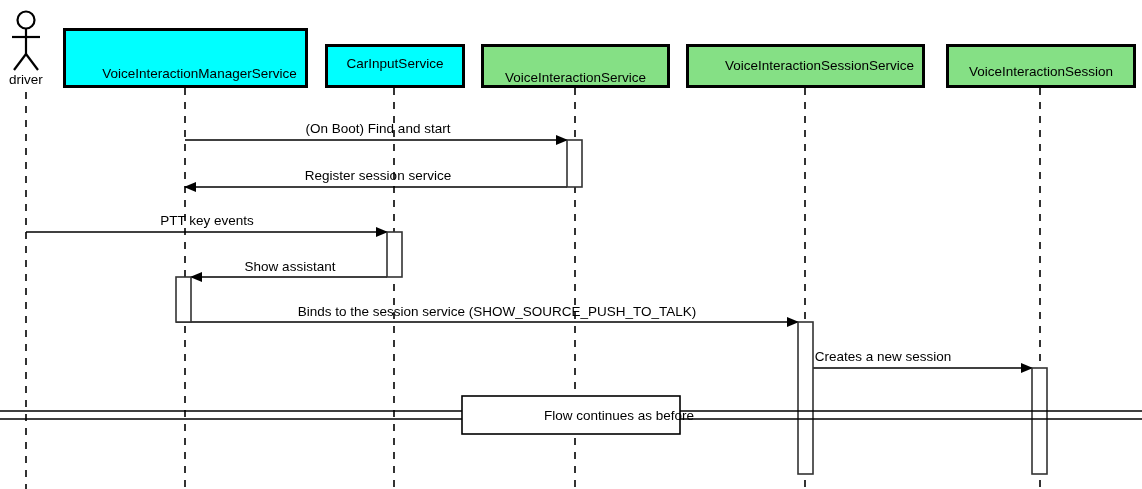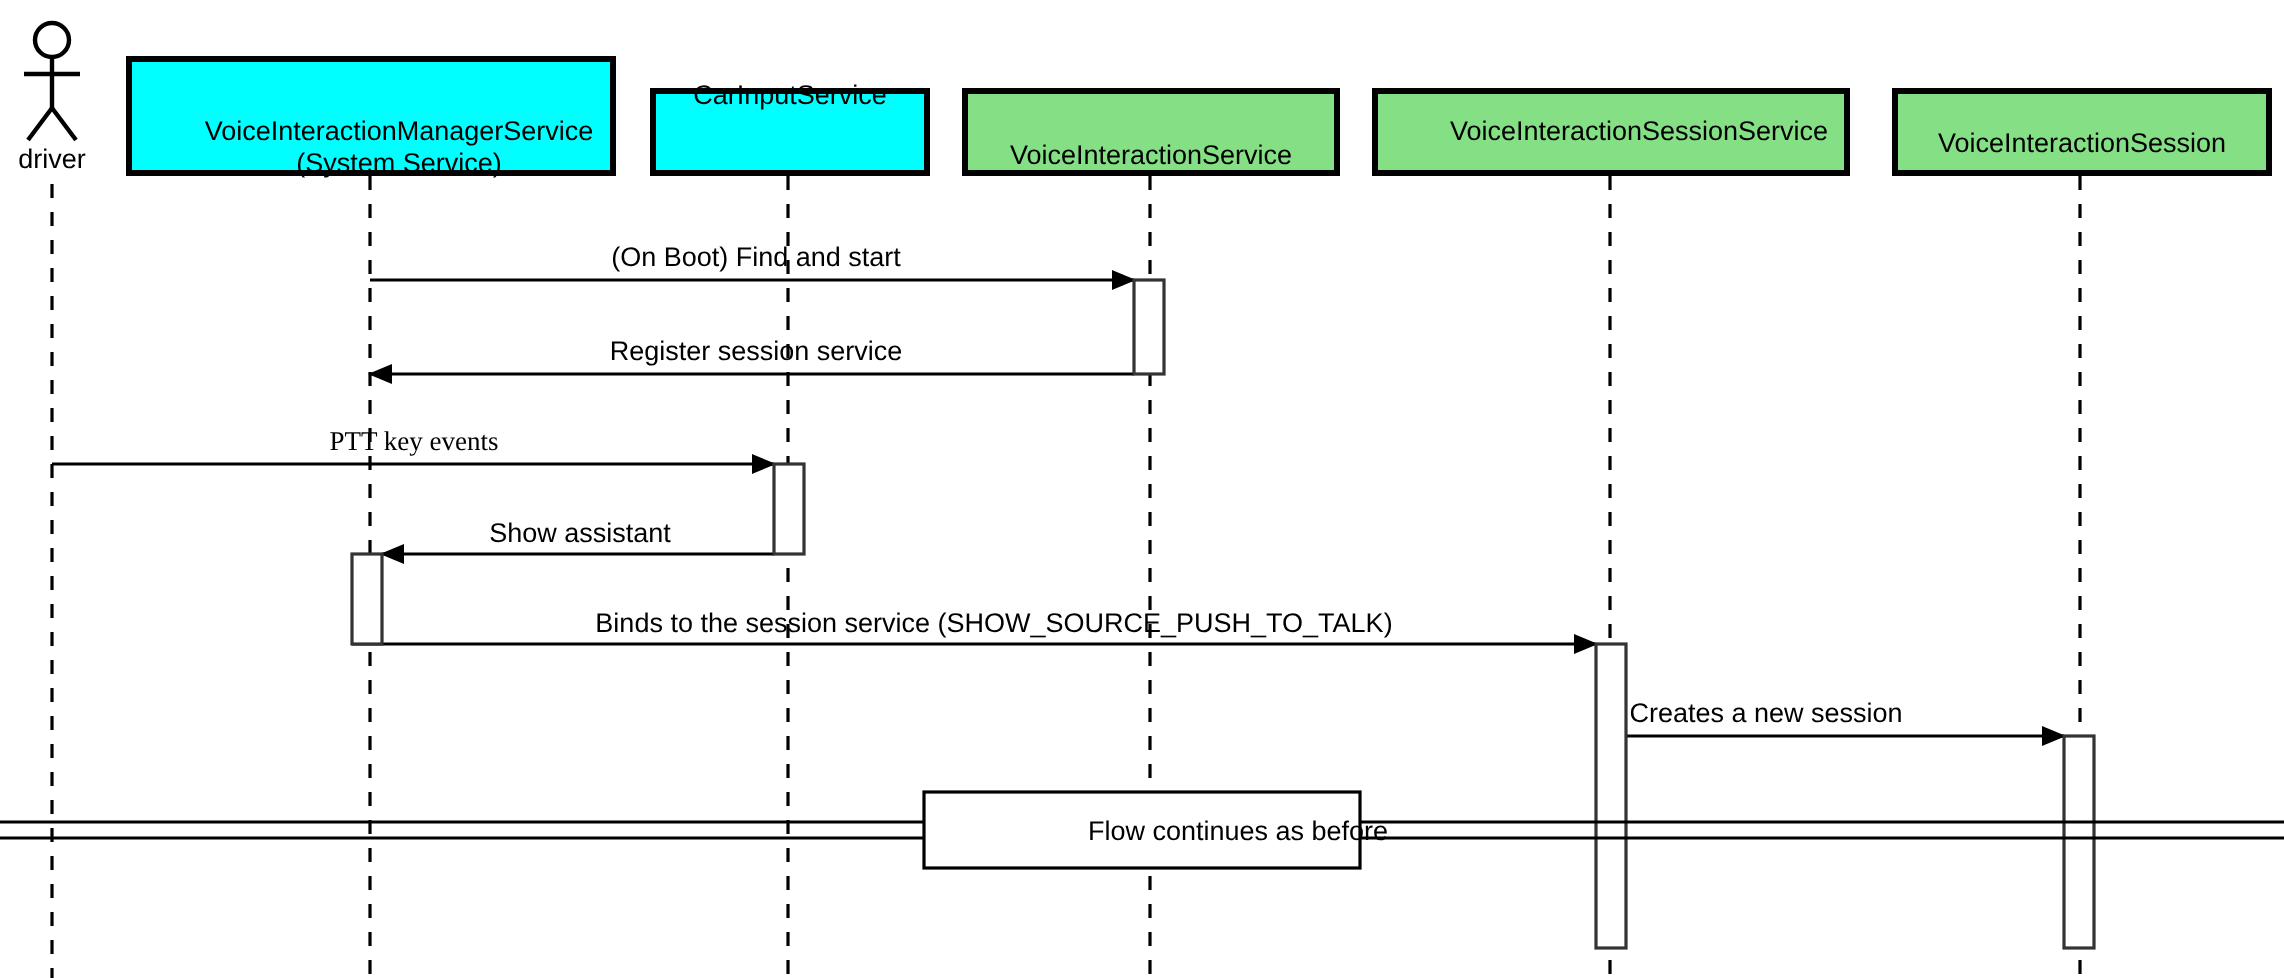--- a/index.html
+++ b/index.html
@@ -82,43 +82,42 @@
         <line x1="0" y1="419" x2="1142" y2="419" stroke="#000000" stroke-width="1.6"></line>
         <rect x="462" y="396" width="218" height="38" fill="#FFFFFF" stroke="#000000" stroke-width="1.6"></rect>
       </g>
   </svg>
 
   <div id="html-overlay">
       <div class="actorlabel" style="left: -34px; top: 72px; width: 120px;">driver</div>
       <div class="plabel" style="left: 63px; top: 44px; width: 250px; height: 60px; padding-left: 23px;">
         <div>
           <div>VoiceInteractionManagerService</div>
-          <div>(System Service)</div>
         </div>
       </div>
-      <div class="plabel" style="left: 325px; top: 28px; width: 140px; height: 40px;">
+      <div class="plabel" style="left: 325px; top: 44px; width: 140px; height: 40px;">
         <div>CarInputService</div>
       </div>
       <div class="plabel" style="left: 481px; top: 56px; width: 189px; height: 44px;">
         <div>VoiceInteractionService</div>
       </div>
       <div class="plabel" style="left: 686px; top: 44px; width: 239px; height: 44px; padding-left: 28px;">
         <div>VoiceInteractionSessionService</div>
       </div>
       <div class="plabel" style="left: 946px; top: 44px; width: 190px; height: 56px;">
         <div>VoiceInteractionSession</div>
       </div>
       <div class="msglabel" style="left: 0px; top: 121px; width: 1142px; text-align: left;">
         <span style="position: absolute; left: 378px; transform: translateX(-50%);">(On Boot) Find and start</span>
       </div>
       <div class="msglabel" style="left: 0px; top: 168px; width: 1142px; text-align: left;">
         <span style="position: absolute; left: 378px; transform: translateX(-50%);">Register session service</span>
       </div>
       <div class="msglabel" style="left: 0px; top: 213px; width: 1142px; text-align: left;">
-        <span style="position: absolute; left: 207px; transform: translateX(-50%); font-family: Liberation Serif, serif;">PTT key events</span>
+        <span style="position: absolute; left: 207px; transform: translateX(-50%);">PTT key events</span>
       </div>
       <div class="msglabel" style="left: 0px; top: 259px; width: 1142px; text-align: left;">
         <span style="position: absolute; left: 290px; transform: translateX(-50%);">Show assistant</span>
       </div>
       <div class="msglabel" style="left: 0px; top: 304px; width: 1142px; text-align: left;">
         <span style="position: absolute; left: 497px; transform: translateX(-50%);">Binds to the session service (SHOW_SOURCE_PUSH_TO_TALK)</span>
       </div>
       <div class="msglabel" style="left: 0px; top: 349px; width: 1142px; text-align: left;">
         <span style="position: absolute; left: 883px; transform: translateX(-50%);">Creates a new session</span>
       </div>

